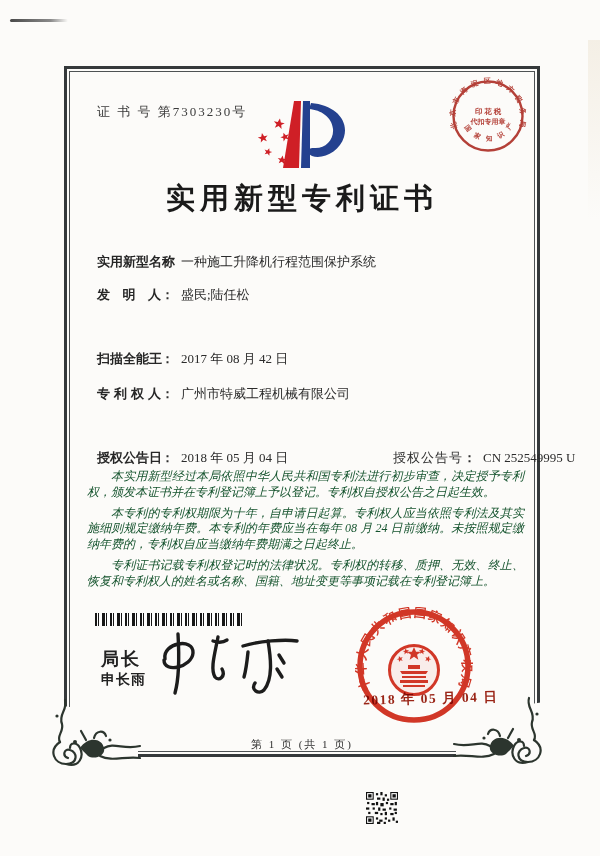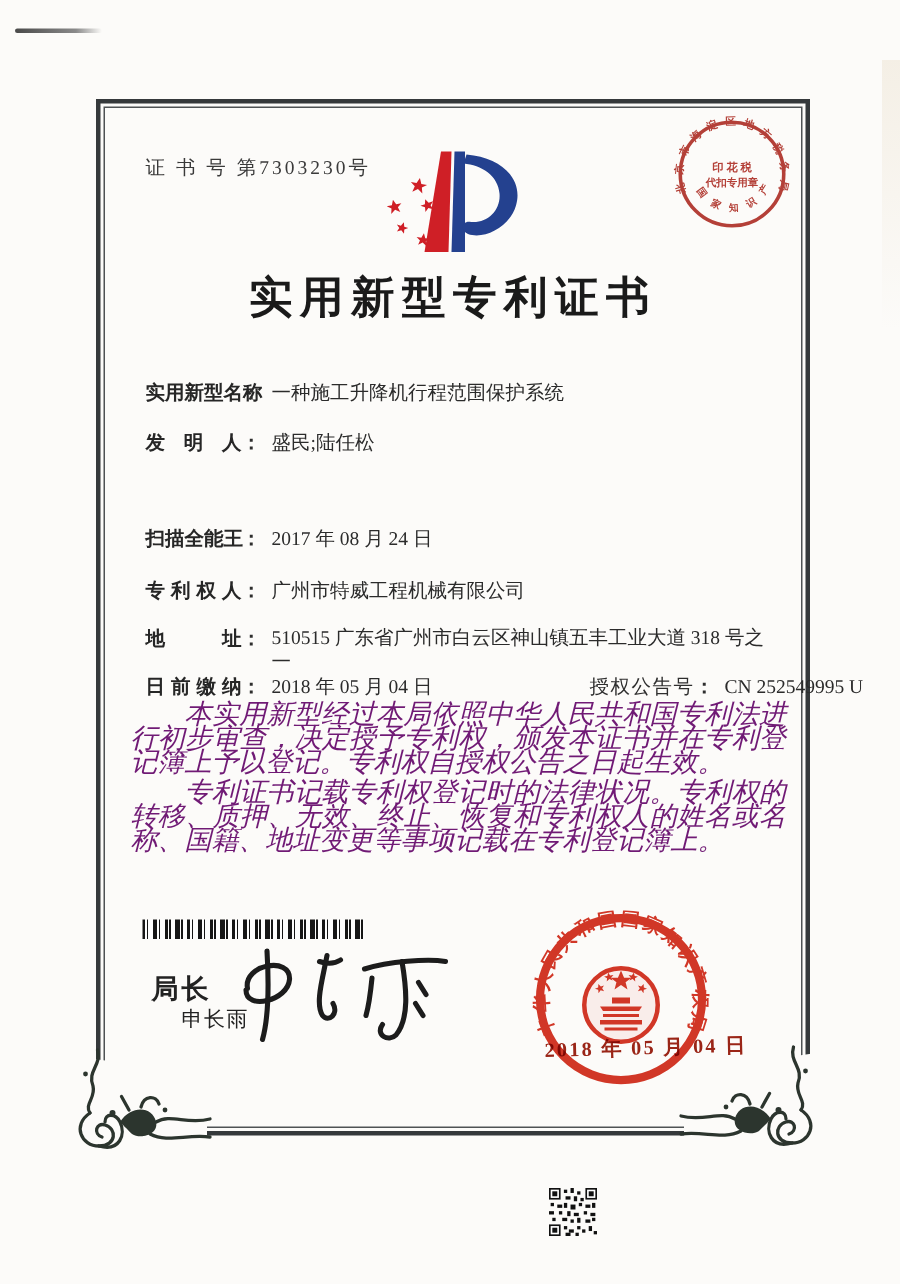--- a/index.html
+++ b/index.html
@@ -30,28 +30,28 @@
 
   .frow { position:absolute; left:30px; font-size:13px; white-space:nowrap; }
   .flabel { display:inline-block; width:64px; text-align:justify; text-align-last:justify; font-weight:bold; color:#262626; vertical-align:top; }
   .fcolon { font-weight:bold; margin-right:7px; }
   .fvalue { color:#2b2b2b; }
   .addr-val { display:inline-block; vertical-align:top; white-space:normal; width:350px; line-height:16px; }
   .grant2 { position:absolute; left:296px; top:0; }
   .grant2 .g2label { font-weight:normal; letter-spacing:1px; }
 
   .paras { position:absolute; left:20px; top:400px; width:437px;
-    font-size:18px; line-height:15.8px; color:#701a75; text-align:justify; font-style:italic; }
+    font-size:12px; line-height:15.8px; color:#14532d; text-align:justify; font-style:italic; }
   .paras p { margin:0 0 5px; text-indent:2em; }
 
   .barcode { position:absolute; left:28px; top:544px; width:148px; height:13px;
     background:repeating-linear-gradient(90deg,#161616 0 2px,#fdfdfd 2px 3px,#161616 3px 4px,#fdfdfd 4px 7px,#161616 7px 10px,#fdfdfd 10px 11px,#161616 11px 12px,#fdfdfd 12px 15px); }
 
   .signer-title { position:absolute; left:34px; top:578px; font-size:18px; font-weight:bold; color:#222; letter-spacing:2px; }
-  .signer-name  { position:absolute; left:34px; top:602px; font-size:14px; font-weight:normal; color:#222; letter-spacing:1px;margin-left:20px; }
+  .signer-name  { position:absolute; left:34px; top:602px; font-size:14px; font-weight:bold; color:#222; letter-spacing:1px; }
   .signature { position:absolute; left:80px; top:560px; width:172px; height:74px; }
 
   .seal { position:absolute; left:288px; top:538px; width:118px; height:118px; opacity:.96; }
   .seal-date { position:absolute; left:296px; top:620px; width:200px; font-size:13.5px; font-weight:bold;
     color:#9c2517; letter-spacing:1.5px; transform:rotate(-1.5deg); mix-blend-mode:multiply; white-space:nowrap; }
 
   .page-note { position:absolute; left:0; right:0; top:668px; text-align:center; font-size:11px; letter-spacing:2px; color:#2f2f2f; }
 
   .ornament { position:absolute; width:92px; height:120px; }
   .ornament.left  { left:50px;  top:652px; }
@@ -103,37 +103,35 @@
 
     <div class="title">实用新型专利证书</div>
 
     <div class="frow" style="top:184px">
       <span class="flabel">实用新型名称</span><span class="fcolon">：</span><span class="fvalue">一种施工升降机行程范围保护系统</span>
     </div>
     <div class="frow" style="top:217px">
       <span class="flabel">发明人</span><span class="fcolon">：</span><span class="fvalue">盛民;陆任松</span>
     </div>
     <div class="frow" style="top:281px">
-      <span class="flabel">扫描全能王</span><span class="fcolon">：</span><span class="fvalue">2017 年 08 月 24 日</span>
+      <span class="flabel">扫描全能王</span><span class="fcolon">：</span><span class="fvalue">2017 年 08 月 42 日</span>
     </div>
     <div class="frow" style="top:316px">
       <span class="flabel">专利权人</span><span class="fcolon">：</span><span class="fvalue">广州市特威工程机械有限公司</span>
     </div>
-    <div class="frow" style="top:348px">
-      <span class="flabel">地址</span><span class="fcolon">：</span><span class="fvalue addr-val"><span>510515 广东省广州市白云区神山镇五丰工业大道 318 号之</span><br><span>一</span></span>
-    </div>
     <div class="frow" style="top:380px; right:20px;">
-      <span class="flabel">日前缴纳</span><span class="fcolon">：</span><span class="fvalue">2018 年 05 月 04 日</span>
+      <span class="flabel">授权公告日</span><span class="fcolon">：</span><span class="fvalue">2018 年 05 月 04 日</span>
       <span class="grant2">
         <span class="g2label">授权公告号</span><span class="fcolon">：</span><span class="fvalue">CN 252549995 U</span>
       </span>
     </div>
 
     <div class="paras">
       <p>本实用新型经过本局依照中华人民共和国专利法进行初步审查，决定授予专利权，颁发本证书并在专利登记簿上予以登记。专利权自授权公告之日起生效。</p>
+      <p>本专利的专利权期限为十年，自申请日起算。专利权人应当依照专利法及其实施细则规定缴纳年费。本专利的年费应当在每年 08 月 24 日前缴纳。未按照规定缴纳年费的，专利权自应当缴纳年费期满之日起终止。</p>
       <p>专利证书记载专利权登记时的法律状况。专利权的转移、质押、无效、终止、恢复和专利权人的姓名或名称、国籍、地址变更等事项记载在专利登记簿上。</p>
     </div>
 
     <div class="barcode"></div>
 
     <div class="signer-title">局长</div>
     <div class="signer-name">申长雨</div>
 
     <svg class="signature" viewBox="0 0 172 74" fill="none" stroke="#1c1c1c" stroke-width="3.4" stroke-linecap="round" stroke-linejoin="round">
       <path d="M18,30 C15,14 47,8 46,24 C45,38 17,45 17,31"></path>
@@ -165,20 +163,21 @@
         <use href="#starB" transform="translate(73,52) scale(3.2) rotate(20)"></use>
         <path d="M53,58 h12 v4 h-12 Z"></path>
         <path d="M45,64 h28 l-2,3 h-24 Z"></path>
         <path d="M47,69 h24 v2 h-24 Z"></path>
         <path d="M45,73 h28 v3 h-28 Z"></path>
         <path d="M48,78 h22 v2 h-22 Z"></path>
       </g>
     </svg>
     <div class="seal-date">2018 年 05 月 04 日</div>
 
+    <div class="page-note">第 1 页 (共 1 页)</div>
   </div>
 
   <svg class="ornament left" viewBox="0 0 92 120">
     <path d="M0,52 L40,58 L88,98 L88,120 L0,120 Z" fill="#fcfbf9" stroke="none"></path>
     <g fill="none" stroke="#2c352e" stroke-width="2.2" stroke-linecap="round">
       <path d="M15,48 C18,58 8,62 12,72 C14,80 6,84 10,90"></path>
       <path d="M10,90 C-2,98 4,112 16,112 C28,112 28,100 20,98 C14,96 12,104 18,106"></path>
       <path d="M16,112 C30,116 34,104 30,96 C27,90 20,90 20,96"></path>
       <path d="M54,96 C64,90 74,98 90,94"></path>
       <path d="M50,104 C62,110 74,104 90,106"></path>

